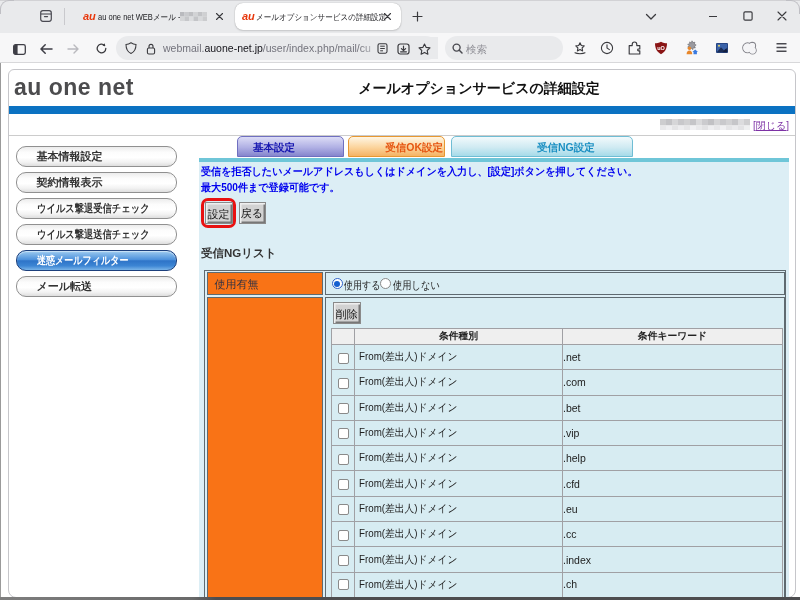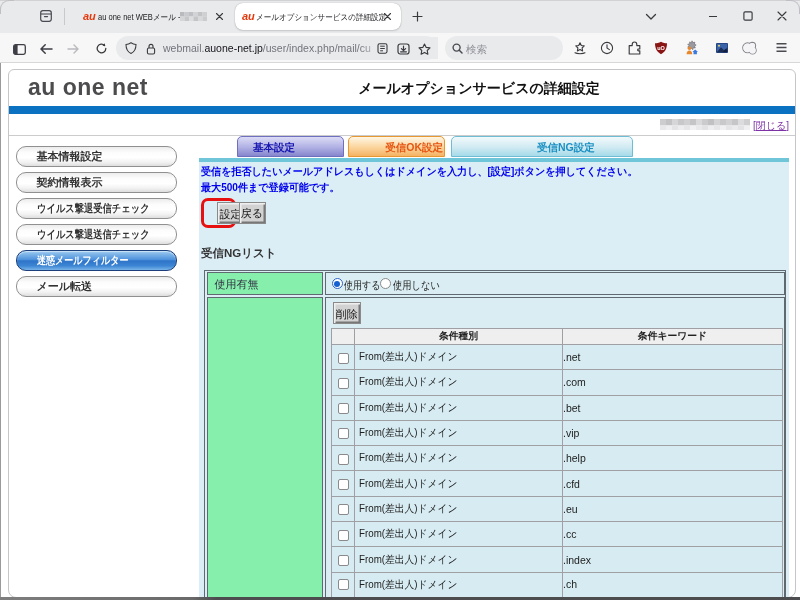--- a/index.html
+++ b/index.html
@@ -18,21 +18,21 @@
 .favicon { position:absolute; width:11px; height:11px; font-weight:bold; font-style:italic;
   color:#e8380d; font-size:11px; line-height:11px; text-align:center; }
 svg { display:block; }
 
 
 #page { position:absolute; left:0; top:63px; width:800px; height:537px; background:#fff; }
 #leftedge { position:absolute; left:0; top:0; width:1px; height:537px; background:#9a9a9a; }
 #card { position:absolute; left:8px; top:6px; width:788px; height:528.5px; background:#fff;
   border:1px solid #c6c6ca; border-radius:6px 6px 8px 8px; overflow:hidden; }
 
-#logo { position:absolute; left:19px; top:4px; font-size:23px; font-weight:bold; color:#4c4c4e;
+#logo { position:absolute; left:5px; top:4px; font-size:23px; font-weight:bold; color:#4c4c4e;
   letter-spacing:0.5px; }
 #ptitle { position:absolute; left:76px; top:10px; width:788px; text-align:center; font-size:14px;
   font-weight:bold; color:#111; }
 #bluebar { position:absolute; left:0px; top:36px; width:788px; height:7.5px; background:#0b72c2; }
 #emailrow { position:absolute; left:0; top:48px; width:786px; height:16px; }
 #emailblur { position:absolute; left:651px; top:1px; }
 #closelnk { position:absolute; right:6px; top:0.5px; font-size:10px; color:#7d32a5; white-space:nowrap; }
 #headline { position:absolute; left:0px; top:65px; width:787px; height:1px; background:#ccc; }
 
 
@@ -61,21 +61,21 @@
 
 .bluetext { font-size:10.6px; font-weight:bold; color:#0000ee; white-space:nowrap; transform:scaleX(0.95); transform-origin:left center; }
 .graybtn { position:absolute; background:#d2d2d2; border:1px solid #8a8a8a;
   box-shadow:inset 1.5px 1.5px 0 #efefef, inset -1.5px -1.5px 0 #777;
   font-size:11px; color:#111; text-align:center; }
 #redbox { position:absolute; left:192px; top:127.5px; width:35px; height:30px;
   border:3.5px solid #e81111; border-radius:7px; }
 
 
 .cellb { position:absolute; border:1px solid #5f6a70; }
-.lav { background:#86efac; }
+.lav { background:#f97316; }
 .cyan { background:#d9edf3; }
 
 
 #itab { position:absolute; left:322px; top:258px; width:452px; border-collapse:collapse; }
 #itab { border:1px solid #7d8287; }
 #itab td, #itab th { border:1px solid #a0a0a4; font-weight:normal; }
 #itab th { background:#efefef; height:16px; font-size:9.8px; font-weight:bold; color:#222; }
 #itab td { background:#d7ecf2; height:25.3px; font-size:10.5px; color:#222; padding-left:4px; }
 #itab td.kw { padding-left:0; }
 #itab td.ck { padding-left:0; text-align:center; }
@@ -297,21 +297,21 @@
 
   <div class="ftab" id="ftab1">基本設定</div>
   <div class="ftab" id="ftab3">受信NG設定</div>
   <div class="ftab" id="ftab2">受信OK設定</div>
   <div id="tealbar"></div>
   <div id="content"></div>
 
   <div class="bluetext abs" style="left:192px;top:95px;">受信を拒否したいメールアドレスもしくはドメインを入力し、[設定]ボタンを押してください。</div>
   <div class="bluetext abs" style="left:192px;top:111px;">最大500件まで登録可能です。</div>
   <div id="redbox"></div>
-  <div class="graybtn" style="left:195.5px;top:131.5px;width:28px;height:22px;line-height:22px;margin-left:12px;">設定</div>
+  <div class="graybtn" style="left:195.5px;top:131.5px;width:28px;height:22px;line-height:22px;">設定</div>
   <div class="graybtn" style="left:229.5px;top:132px;width:27px;height:21.5px;line-height:21px;">戻る</div>
   <div class="abs" style="left:192px;top:176px;font-size:11.5px;font-weight:bold;color:#333;">受信NGリスト</div>
 
   <div class="abs" style="left:195px;top:200px;width:581.5px;height:334px;border:1px solid #5f6a70;"></div>
   <div class="cellb lav" style="left:197.5px;top:202px;width:116px;height:23px;font-size:11px;color:#334;padding:4px 0 0 7px;">使用有無</div>
   <div class="cellb cyan" style="left:316px;top:202px;width:459.5px;height:23px;font-size:11px;color:#222;">
     <span class="radio sel" style="position:absolute;left:5.5px;top:5px;"></span>
     <span style="position:absolute;left:17.5px;top:4.5px;display:inline-block;transform:scaleX(0.82);transform-origin:left center;">使用する</span>
     <span class="radio" style="position:absolute;left:54px;top:5px;"></span>
     <span style="position:absolute;left:66.5px;top:4.5px;display:inline-block;transform:scaleX(0.84);transform-origin:left center;">使用しない</span>

